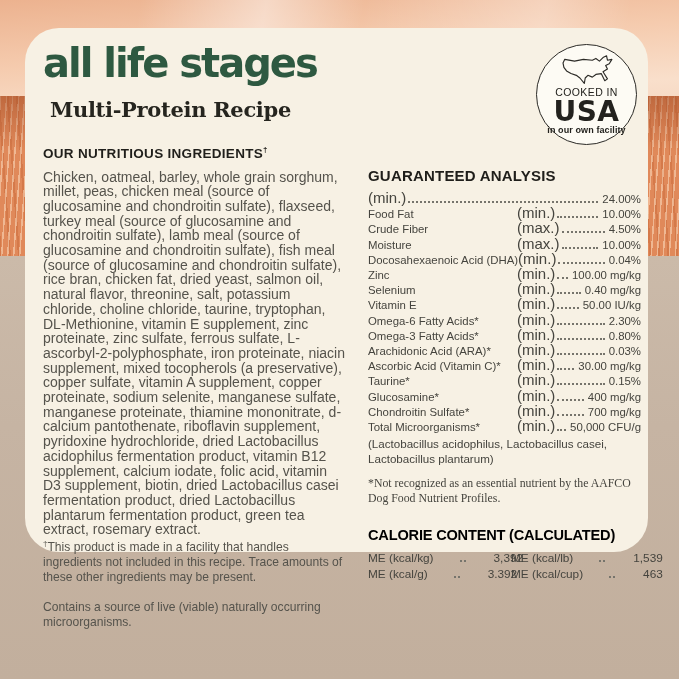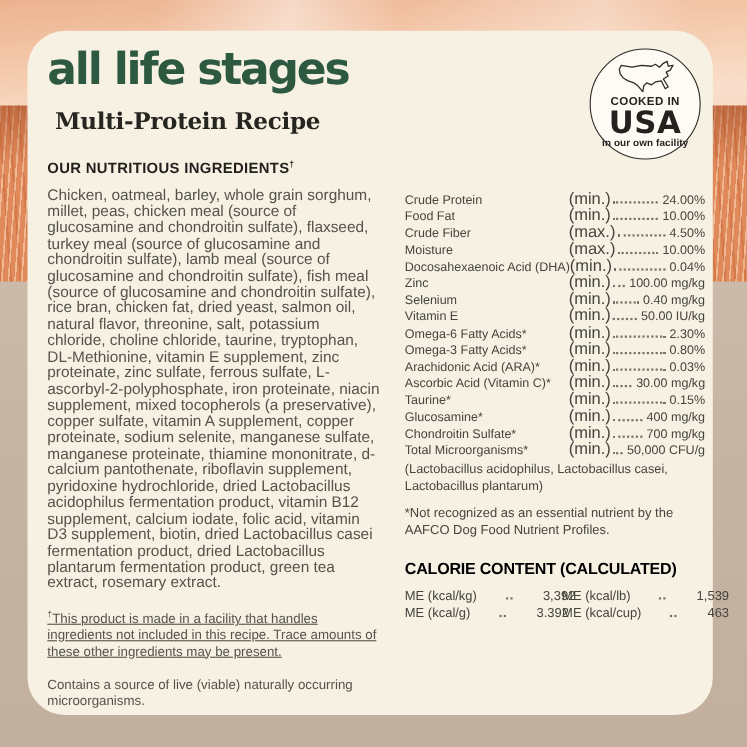--- a/index.html
+++ b/index.html
@@ -24,62 +24,62 @@
       linear-gradient(180deg,rgba(164,78,40,.55) 0,rgba(164,78,40,0) 34%),
       repeating-linear-gradient(94deg,rgba(255,230,203,.5) 0 1.5px,rgba(255,230,203,0) 1.5px 6px),
       repeating-linear-gradient(86deg,rgba(201,106,58,.5) 0 2px,rgba(201,106,58,0) 2px 9px);
   }
   .bg-ground{
     position:absolute;left:0;right:0;top:256px;bottom:0;
     background:linear-gradient(180deg,#cbbaa9 0%,#c6b4a3 40%,#c2af9d 100%);
   }
   
   .card{
-    position:absolute;left:25px;top:28px;width:623px;height:622px;
+    position:absolute;left:25px;top:28px;width:623px;height:524px;
     background:var(--card,#f7f1e4);border-radius:34px;
   }
   .title{
     position:absolute;left:18px;top:12px;
     font-family:"DejaVu Sans",sans-serif;font-weight:bold;font-size:40px;
     letter-spacing:-2px;color:var(--green,#2e5941);
   }
   .subtitle{
     position:absolute;left:25px;top:69px;
     font-family:"DejaVu Serif",serif;font-weight:bold;font-size:21px;
     letter-spacing:-.3px;color:#26251f;
   }
   
   .badge{
     position:absolute;left:511px;top:16px;width:101px;height:101px;border-radius:50%;
     background:#fdfbf4;border:1.6px solid #2c2b27;box-sizing:border-box;
     display:flex;flex-direction:column;align-items:center;justify-content:center;
     color:#23221e;text-align:center;
   }
   .badge svg{display:block;margin-bottom:1px;}
-  .badge-top{font-size:10.5px;font-weight:bold;letter-spacing:.4px;line-height:11px;}
+  .badge-top{font-size:10.5px;font-weight:normal;letter-spacing:.4px;line-height:11px;}
   .badge-main{font-family:"DejaVu Sans",sans-serif;font-weight:bold;font-size:28px;line-height:27px;letter-spacing:.5px;}
   .badge-bottom{font-size:9px;font-weight:bold;line-height:10px;letter-spacing:.1px;}
   
   .left-col{position:absolute;left:18px;top:117px;width:303px;color:var(--body,#55534c);}
   .sec-heading{font-size:13.5px;font-weight:bold;letter-spacing:.3px;color:#201f1b;}
   .ing-body{margin-top:9px;font-size:14px;line-height:14.7px;}
-  .ing-foot{margin-top:15px;font-size:12.1px;line-height:14.7px;text-decoration:underline;}
+  .ing-foot{font-size:12.1px;line-height:14.7px;}
   .ing-foot2{margin-top:16px;font-size:12.1px;line-height:14.7px;}
   sup{font-size:8px;}
   
   .right-col{position:absolute;left:343px;top:139px;width:273px;color:var(--body,#55534c);}
   .ga-heading{font-size:15px;font-weight:bold;letter-spacing:.2px;color:#1f1e1a;}
   .ga-rows{margin-top:7px;}
   .ga-row{display:flex;align-items:baseline;line-height:14.2px;font-size:11.4px;color:#45443e;}
   .ga-name{flex:0 0 149px;white-space:nowrap;}
   .ga-q{flex:0 0 33px;font-size:15px;white-space:nowrap;}
   .dots{flex:1 1 auto;border-bottom:2px dotted #76746c;margin:0 4px 3px 2px;min-width:6px;}
   .ga-val{white-space:nowrap;text-align:right;}
   .ga-note{margin-top:3px;font-size:11.6px;line-height:14.6px;color:#45443e;}
-  .ga-foot{margin-top:10px;font-size:11.8px;line-height:14.6px;color:#45443e;}
+  .ga-foot{margin-top:10px;font-size:11.8px;line-height:14.6px;color:#45443e;font-family:Liberation Serif, serif;}
   .cal-heading{margin-top:21px;font-size:14.6px;font-weight:bold;letter-spacing:-.2px;color:#000000;}
   .cal-grid{margin-top:7px;display:flex;gap:15px;}
   .cal-col{display:flex;flex-direction:column;}
   .cal-col-0{width:128px;}
   .cal-col-1{width:130px;}
   .cal-row{display:flex;align-items:baseline;line-height:16.6px;font-size:11.8px;color:#45443e;gap:24px;}
   .cal-label{white-space:nowrap;}
   .cal-val{white-space:nowrap;}
 </style>
 </head>
@@ -104,23 +104,23 @@
   </div>
 
   <div class="left-col">
     <div class="sec-heading"><span>OUR NUTRITIOUS INGREDIENTS</span><sup>†</sup></div>
     <div class="ing-body">Chicken, oatmeal, barley, whole grain sorghum, millet, peas, chicken meal (source of glucosamine and chondroitin sulfate), flaxseed, turkey meal (source of glucosamine and chondroitin sulfate), lamb meal (source of glucosamine and chondroitin sulfate), fish meal (source of glucosamine and chondroitin sulfate), rice bran, chicken fat, dried yeast, salmon oil, natural flavor, threonine, salt, potassium chloride, choline chloride, taurine, tryptophan, DL-Methionine, vitamin E supplement, zinc proteinate, zinc sulfate, ferrous sulfate, L-ascorbyl-2-polyphosphate, iron proteinate, niacin supplement, mixed tocopherols (a preservative), copper sulfate, vitamin A supplement, copper proteinate, sodium selenite, manganese sulfate, manganese proteinate, thiamine mononitrate, d-calcium pantothenate, riboflavin supplement, pyridoxine hydrochloride, dried Lactobacillus acidophilus fermentation product, vitamin B12 supplement, calcium iodate, folic acid, vitamin D3 supplement, biotin, dried Lactobacillus casei fermentation product, dried Lactobacillus plantarum fermentation product, green tea extract, rosemary extract.</div>
     <div class="ing-foot"><sup>†</sup><span>This product is made in a facility that handles ingredients not included in this recipe. Trace amounts of these other ingredients may be present.</span></div>
     <div class="ing-foot2">Contains a source of live (viable) naturally occurring microorganisms.</div>
   </div>
 
   <div class="right-col">
+    <div class="ga-heading">GUARANTEED ANALYSIS</div>
     <div class="ga-rows" id="ga-rows">
         <div class="ga-row">
-          <span class="ga-name">Crude Protein</span>
           <span class="ga-q">(min.)</span>
           <span class="dots"></span>
           <span class="ga-val">24.00%</span>
         </div>
         <div class="ga-row">
           <span class="ga-name">Food Fat</span>
           <span class="ga-q">(min.)</span>
           <span class="dots"></span>
           <span class="ga-val">10.00%</span>
         </div>

